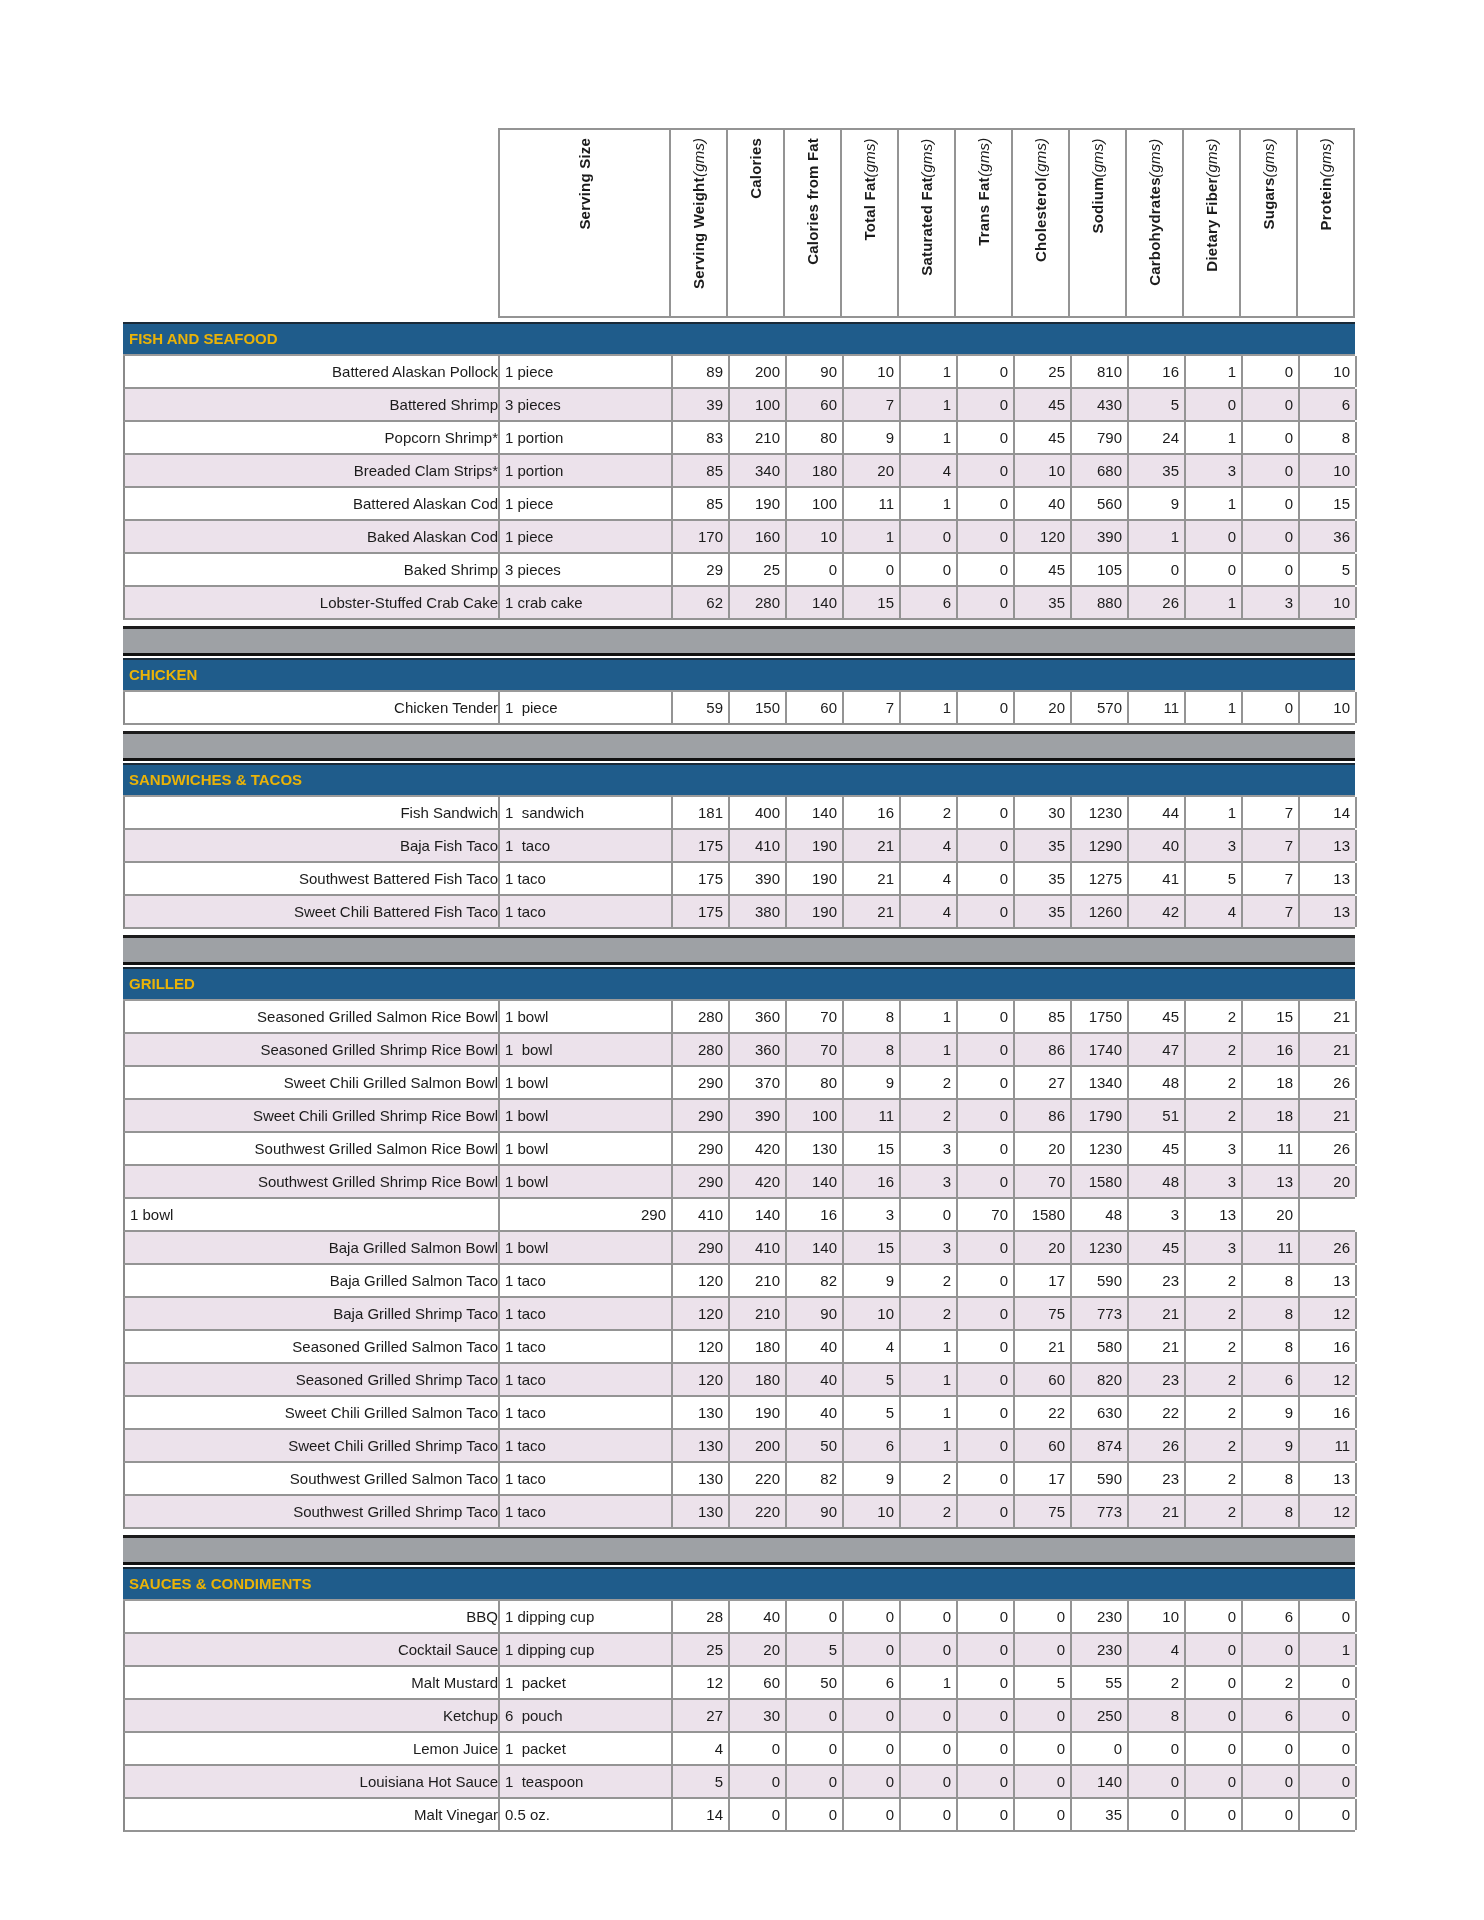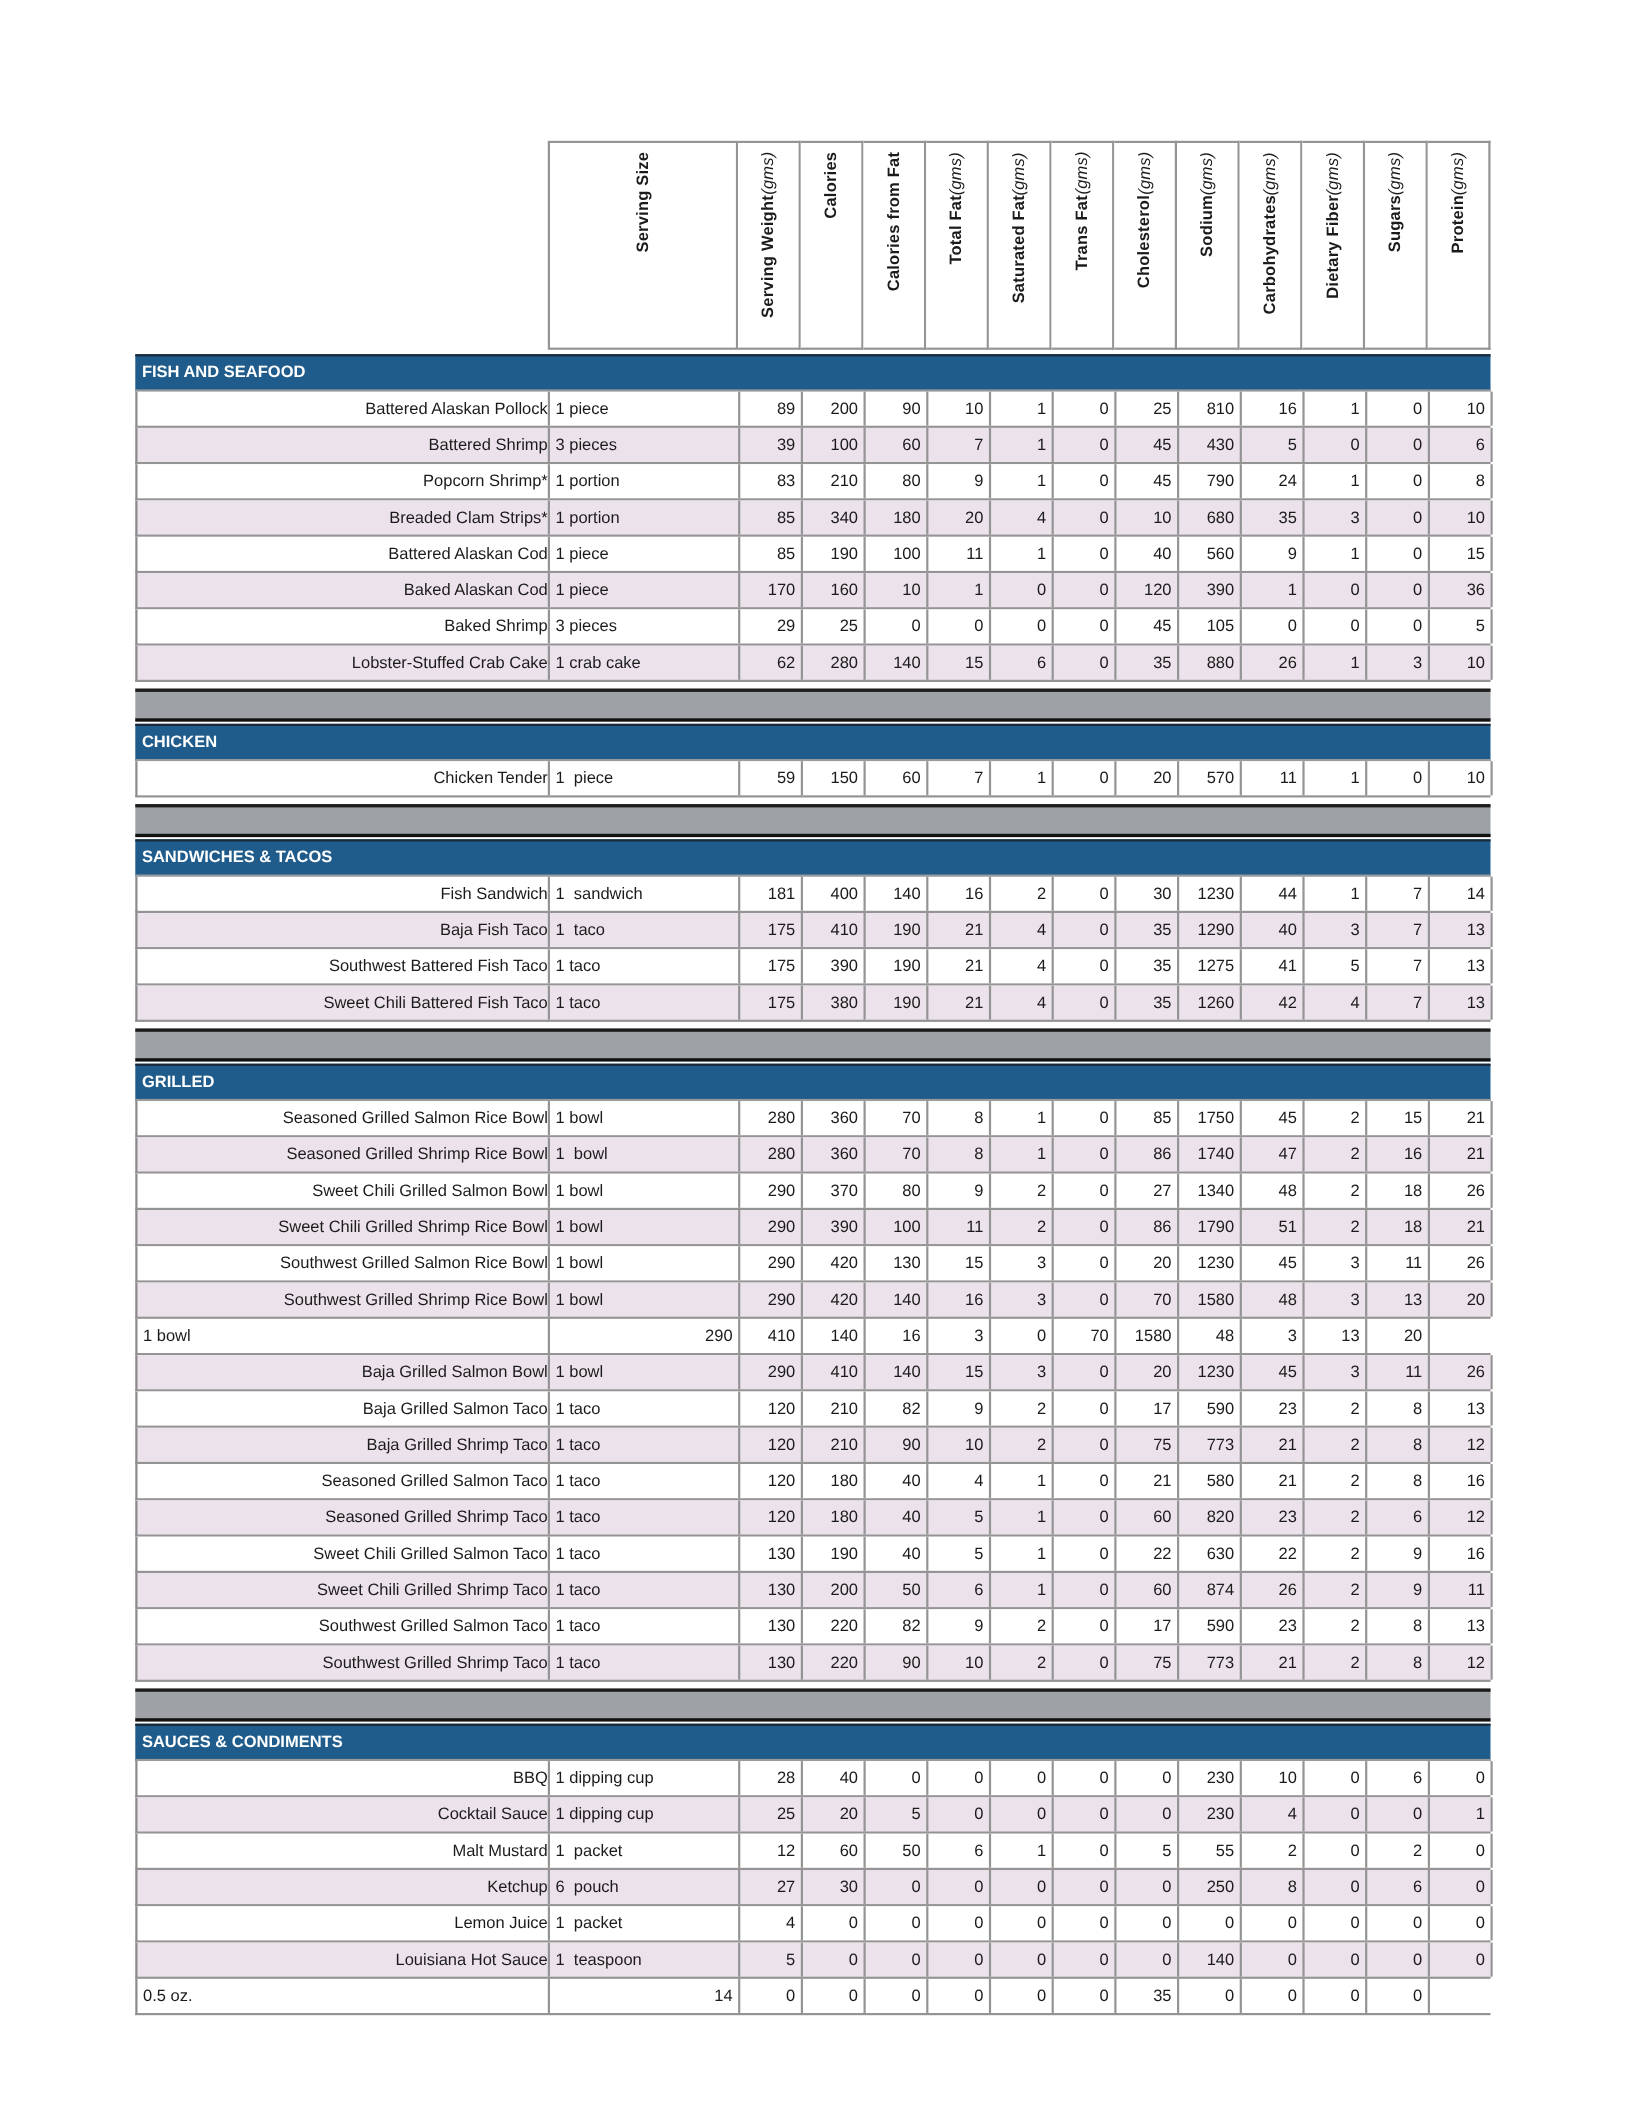--- a/index.html
+++ b/index.html
@@ -8,21 +8,21 @@
   .tablewrap{position:absolute;left:123px;top:128px;width:1232px;}
   .thead{display:grid;grid-template-columns:375px 173px repeat(12,57px);height:190px;}
   .th{box-sizing:border-box;border-top:2px solid #949494;border-right:2px solid #949494;border-bottom:2px solid #949494;
       display:flex;align-items:flex-start;justify-content:center;padding-top:8px;background:#ffffff;}
   .thead .th:nth-child(2){border-left:2px solid #949494;}
   .th-blank{background:#ffffff;}
   .rot{writing-mode:vertical-rl;transform:rotate(180deg);white-space:nowrap;
        font-weight:700;font-size:15px;letter-spacing:0.2px;color:#1b1b1b;line-height:18px;}
   .rot .unit{font-weight:400;font-style:italic;margin-left:3px;}
   .tbody{width:100%;}
-  .secbar{height:30px;line-height:30px;background:var(--bar,#1F5C8B);color:#ffffff;font-weight:700;
+  .secbar{height:30px;line-height:30px;background:var(--bar,#1F5C8B);color:#eab308;font-weight:700;
           font-size:15px;padding-left:6px;border-top:2px solid #1a2a38;border-bottom:2px solid #9a9a9a;
           box-sizing:content-box;margin-top:2px;}
   .secbar.first{margin-top:4px;}
   .row{display:grid;grid-template-columns:375px 173px repeat(12,57px);
        border-bottom:2px solid #949494;border-left:2px solid #8a8a8a;background:#ffffff;}
   .row.alt{background:var(--alt,#ECE2EB);}
   .cell{box-sizing:border-box;height:31px;line-height:31px;font-size:15px;overflow:hidden;
         border-right:2px solid #949494;}
   .cell.name{padding-left:5px;white-space:nowrap;text-align:right;}
   .cell.serving{padding-left:5px;white-space:pre;}
@@ -642,20 +642,21 @@
           <div class="cell num">0</div>
           <div class="cell num">0</div>
           <div class="cell num">0</div>
           <div class="cell num">140</div>
           <div class="cell num">0</div>
           <div class="cell num">0</div>
           <div class="cell num">0</div>
           <div class="cell num">0</div>
         </div>
         <div class="row">
+          <div class="cell name">Malt Vinegar</div>
           <div class="cell serving">0.5 oz.</div>
           <div class="cell num">14</div>
           <div class="cell num">0</div>
           <div class="cell num">0</div>
           <div class="cell num">0</div>
           <div class="cell num">0</div>
           <div class="cell num">0</div>
           <div class="cell num">0</div>
           <div class="cell num">35</div>
           <div class="cell num">0</div>

